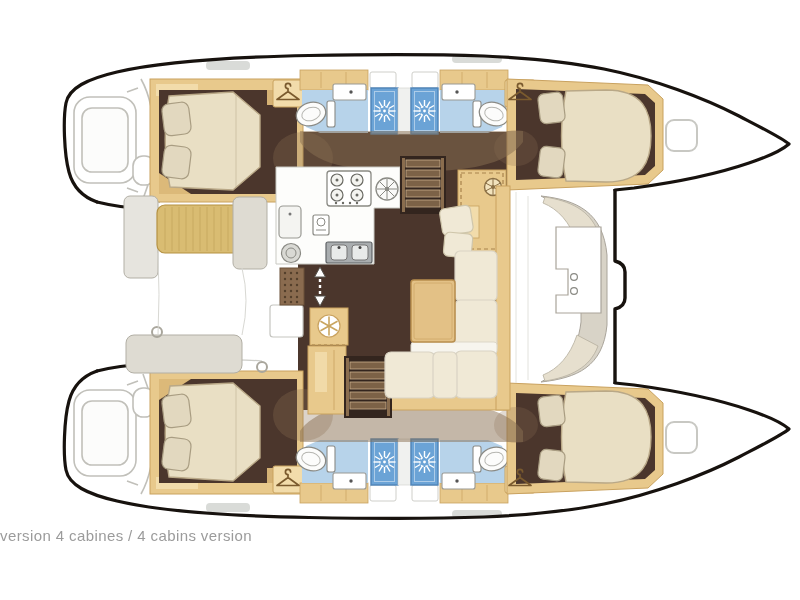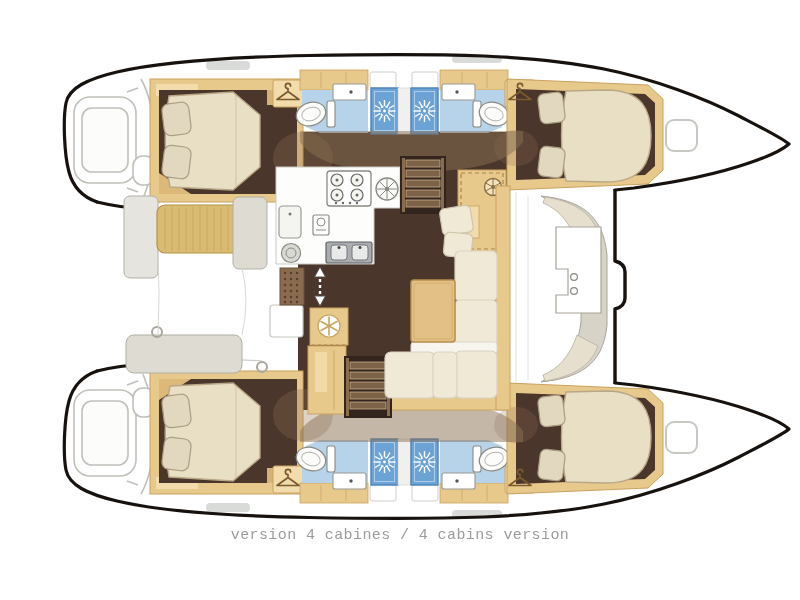--- a/index.html
+++ b/index.html
@@ -9,22 +9,22 @@
     --bed:#e9dfc4; --bed-edge:#b9a887; --pillow:#e2d8bf;
     --cushion:#f0e9d6; --cushion-back:#f7f5ee;
     --khaki:#d9bc72; --khaki-edge:#b59243;
     --gray-bench:#dedbd2; --gray-edge:#b2afa5;
     --table:#e3c186; --table-edge:#b98f4e;
     --line:#c1c0ba; --outline:#17120e; --caption:#9b9b9b;
   }
   html,body{margin:0;padding:0;background:#ffffff;}
   .stage{position:relative;width:800px;height:600px;background:#fff;overflow:hidden;
          font-family:"Liberation Sans", sans-serif;}
-  .caption{position:absolute;left:0;right:0;top:527px;text-align:center;
-           font-size:15px;letter-spacing:.4px;color:var(--caption);font-family:Liberation Mono, monospace;}
+  .caption{position:absolute;left:0;right:0;top:527px;
+           font-size:15px;letter-spacing:.4px;color:var(--caption);}
   svg{display:block;}
 </style>
 </head>
 <body>
 
 <div class="stage">
 <svg viewBox="0 0 800 600" width="800" height="600">
   <defs>
 
     <g id="sunray" stroke="#fff" fill="none" stroke-width="1.4">

